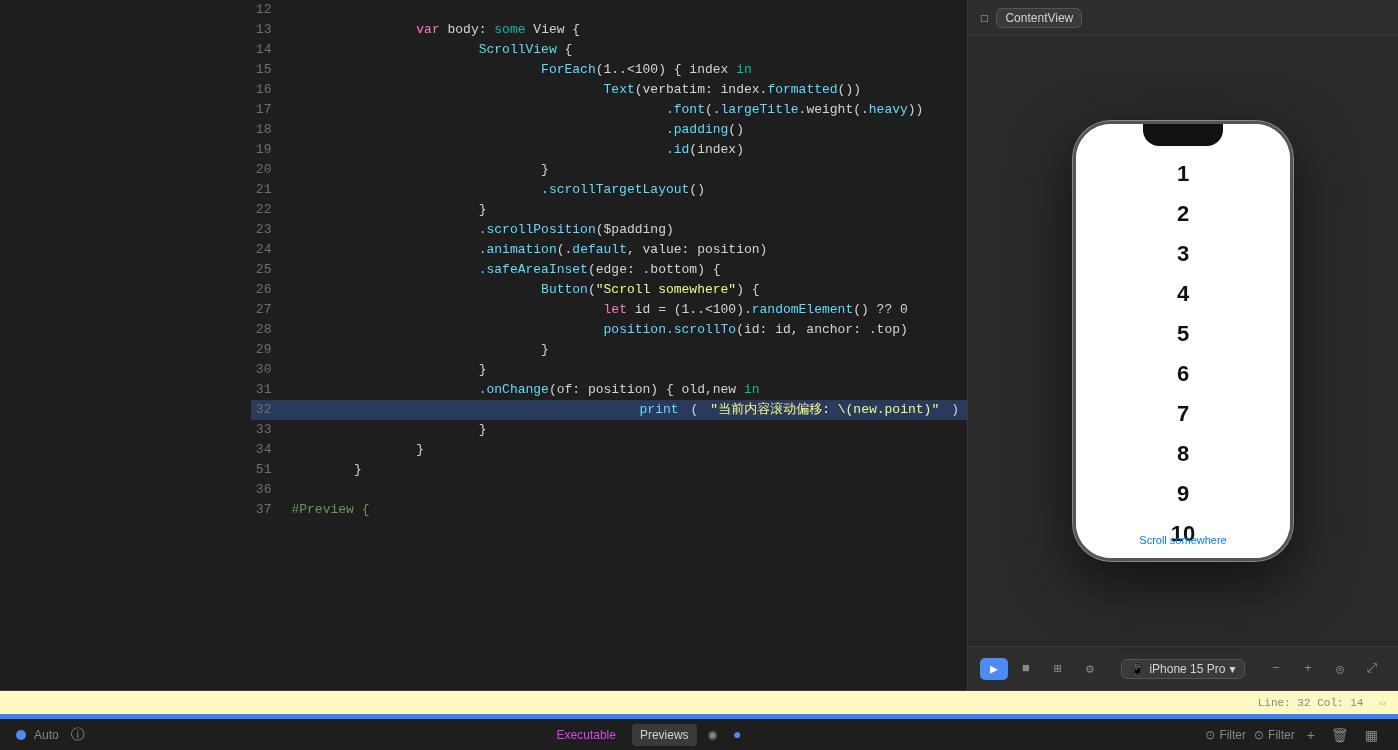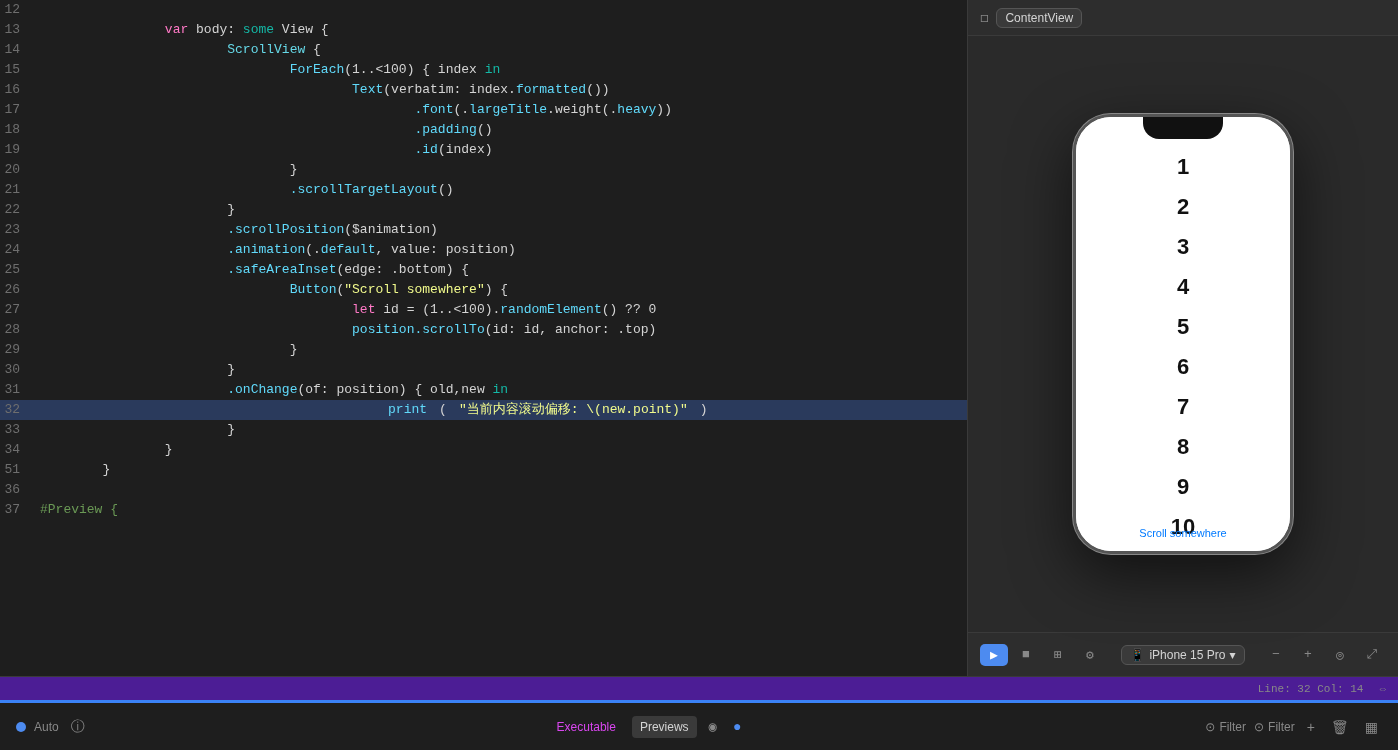--- a/index.html
+++ b/index.html
@@ -21,20 +21,21 @@
     }
 
     
     .code-editor {
       flex: 1;
       background: #1e1e1e;
       overflow: hidden;
       display: flex;
       flex-direction: column;
       border-right: 1px solid #3a3a3a;
+      align-items: flex-end;
     }
 
     .code-content {
       flex: 1;
       overflow: hidden;
       padding: 0;
     }
 
     .code-line {
       display: flex;
@@ -233,40 +234,40 @@
 
     .toolbar-right {
       display: flex;
       align-items: center;
       gap: 4px;
     }
 
     
     .status-bar {
       height: 24px;
-      background: #4c1d95;
+      background: #fef9c3;
       display: flex;
       align-items: center;
       justify-content: flex-end;
       padding: 0 12px;
       font-size: 11px;
       color: #888;
       border-top: 1px solid #3a3a3a;
       gap: 16px;
     }
 
     
     .bottom-bar {
-      height: 50px;
+      height: 36px;
       background: #1e1e1e;
       display: flex;
       align-items: center;
       justify-content: space-between;
       padding: 0 16px;
-      border-top: 3px solid #3b82f6;
+      border-top: 5px solid #3b82f6;
     }
 
     .bottom-left {
       display: flex;
       align-items: center;
       gap: 8px;
       color: #888;
       font-size: 12px;
       font-family: -apple-system, sans-serif;
     }
@@ -338,21 +339,21 @@
         <div class="code-line"><span class="line-number">13</span><span class="line-indicator"></span><span class="code-text">		</span><span class="kw">var</span><span class="code-text"> body: </span><span class="kw2">some</span><span class="code-text"> View {</span></div>
         <div class="code-line"><span class="line-number">14</span><span class="line-indicator"></span><span class="code-text">			</span><span class="type">ScrollView</span><span class="code-text"> {</span></div>
         <div class="code-line"><span class="line-number">15</span><span class="line-indicator"></span><span class="code-text">				</span><span class="fn">ForEach</span><span class="code-text">(1..&lt;100) { index </span><span class="kw2">in</span></div>
         <div class="code-line"><span class="line-number">16</span><span class="line-indicator"></span><span class="code-text">					</span><span class="fn">Text</span><span class="code-text">(verbatim: index.</span><span class="fn">formatted</span><span class="code-text">())</span></div>
         <div class="code-line"><span class="line-number">17</span><span class="line-indicator"></span><span class="code-text">						</span><span class="fn">.font</span><span class="code-text">(.</span><span class="fn">largeTitle</span><span class="code-text">.weight(.</span><span class="fn">heavy</span><span class="code-text">))</span></div>
         <div class="code-line"><span class="line-number">18</span><span class="line-indicator"></span><span class="code-text">						</span><span class="fn">.padding</span><span class="code-text">()</span></div>
         <div class="code-line"><span class="line-number">19</span><span class="line-indicator"></span><span class="code-text">						</span><span class="fn">.id</span><span class="code-text">(index)</span></div>
         <div class="code-line"><span class="line-number">20</span><span class="line-indicator"></span><span class="code-text">				</span><span class="code-text">}</span></div>
         <div class="code-line"><span class="line-number">21</span><span class="line-indicator"></span><span class="code-text">				</span><span class="fn">.scrollTargetLayout</span><span class="code-text">()</span></div>
         <div class="code-line"><span class="line-number">22</span><span class="line-indicator"></span><span class="code-text">			</span><span class="code-text">}</span></div>
-        <div class="code-line"><span class="line-number">23</span><span class="line-indicator"></span><span class="code-text">			</span><span class="fn">.scrollPosition</span><span class="code-text">($animation)</span></div>
+        <div class="code-line"><span class="line-number">23</span><span class="line-indicator"></span><span class="code-text">			</span><span class="fn">.scrollPosition</span><span class="code-text">($padding)</span></div>
         <div class="code-line"><span class="line-number">24</span><span class="line-indicator"></span><span class="code-text">			</span><span class="fn">.animation</span><span class="code-text">(.</span><span class="fn">default</span><span class="code-text">, value: position)</span></div>
         <div class="code-line"><span class="line-number">25</span><span class="line-indicator"></span><span class="code-text">			</span><span class="fn">.safeAreaInset</span><span class="code-text">(edge: .bottom) {</span></div>
         <div class="code-line"><span class="line-number">26</span><span class="line-indicator"></span><span class="code-text">				</span><span class="fn">Button</span><span class="code-text">(</span><span class="str">"Scroll somewhere"</span><span class="code-text">) {</span></div>
         <div class="code-line"><span class="line-number">27</span><span class="line-indicator"></span><span class="code-text">					</span><span class="kw">let</span><span class="code-text"> id = (1..&lt;100).</span><span class="fn">randomElement</span><span class="code-text">() ?? 0</span></div>
         <div class="code-line"><span class="line-number">28</span><span class="line-indicator"></span><span class="code-text">					</span><span class="fn">position.scrollTo</span><span class="code-text">(id: id, anchor: .top)</span></div>
         <div class="code-line"><span class="line-number">29</span><span class="line-indicator"></span><span class="code-text">				</span><span class="code-text">}</span></div>
         <div class="code-line"><span class="line-number">30</span><span class="line-indicator"></span><span class="code-text">			</span><span class="code-text">}</span></div>
         <div class="code-line"><span class="line-number">31</span><span class="line-indicator"></span><span class="code-text">			</span><span class="fn">.onChange</span><span class="code-text">(of: position) { old,new </span><span class="kw2">in</span></div>
         <div class="code-line highlighted"><span class="line-number">32</span><span class="line-indicator active"></span><span class="code-text">					</span><span class="fn">print</span><span class="code-text">(</span><span class="str">"当前内容滚动偏移: \(new.point)"</span><span class="code-text">)</span></div>
         <div class="code-line"><span class="line-number">33</span><span class="line-indicator"></span><span class="code-text">			</span><span class="code-text">}</span></div>

